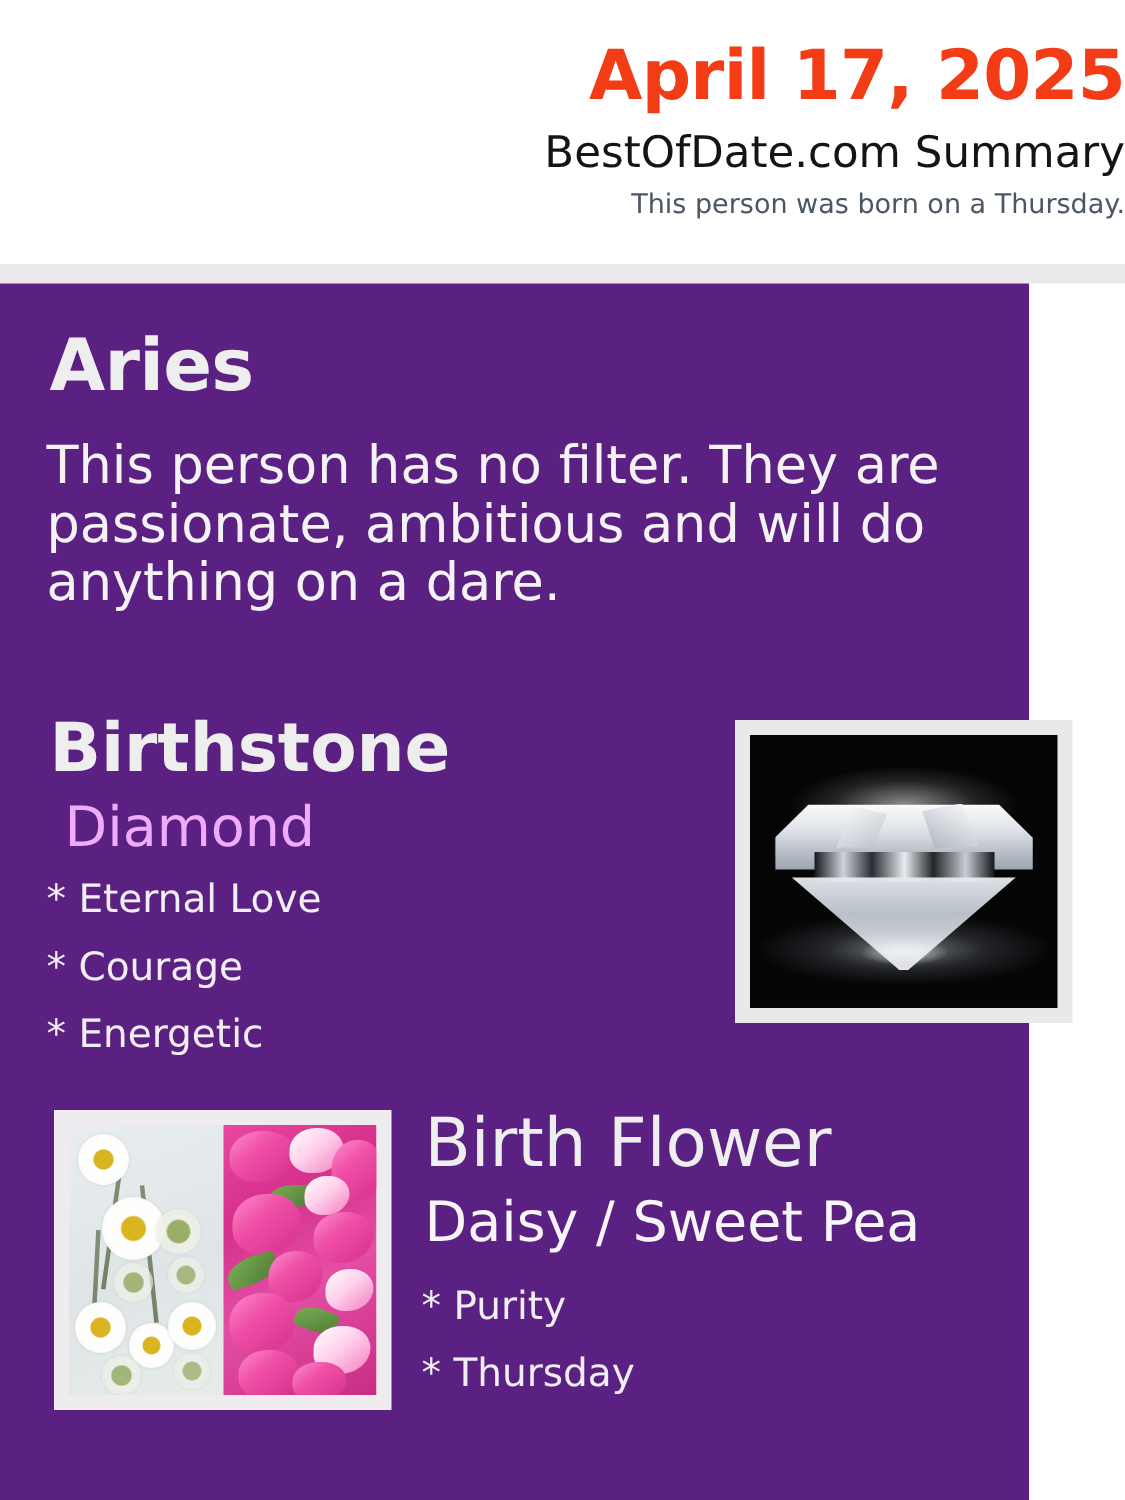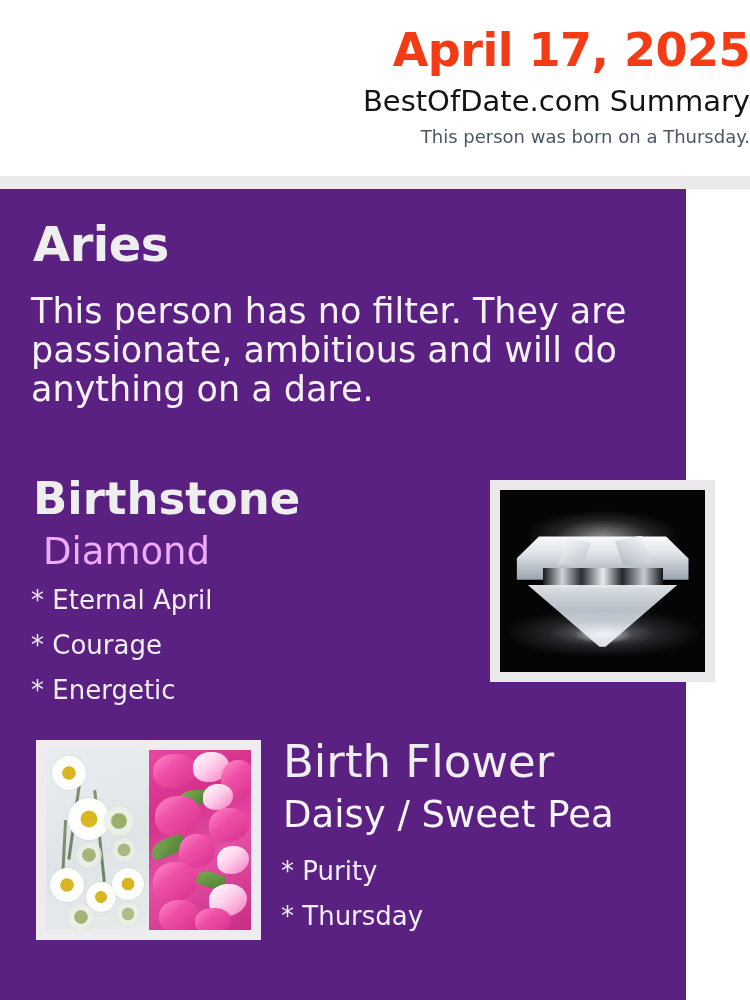--- a/index.html
+++ b/index.html
@@ -210,21 +210,21 @@
   <div class="gray-strip"></div>
 
   <div class="panel">
 
     <div class="zodiac-name">Aries</div>
     <div class="zodiac-desc">This person has no filter. They are passionate, ambitious and will do anything on a dare.</div>
 
     <div class="stone-title">Birthstone</div>
     <div class="stone-name">Diamond</div>
     <div class="stone-traits">
-      <div class="trait">* Eternal April</div>
+      <div class="trait">* Eternal Love</div>
       <div class="trait">* Courage</div>
       <div class="trait">* Energetic</div>
     </div>
 
     <div class="stone-figure">
       <div class="stone-photo">
         <div class="gem-glow"></div>
         <div class="gem-crown"></div>
         <div class="gem-facet-a"></div>
         <div class="gem-facet-b"></div>

